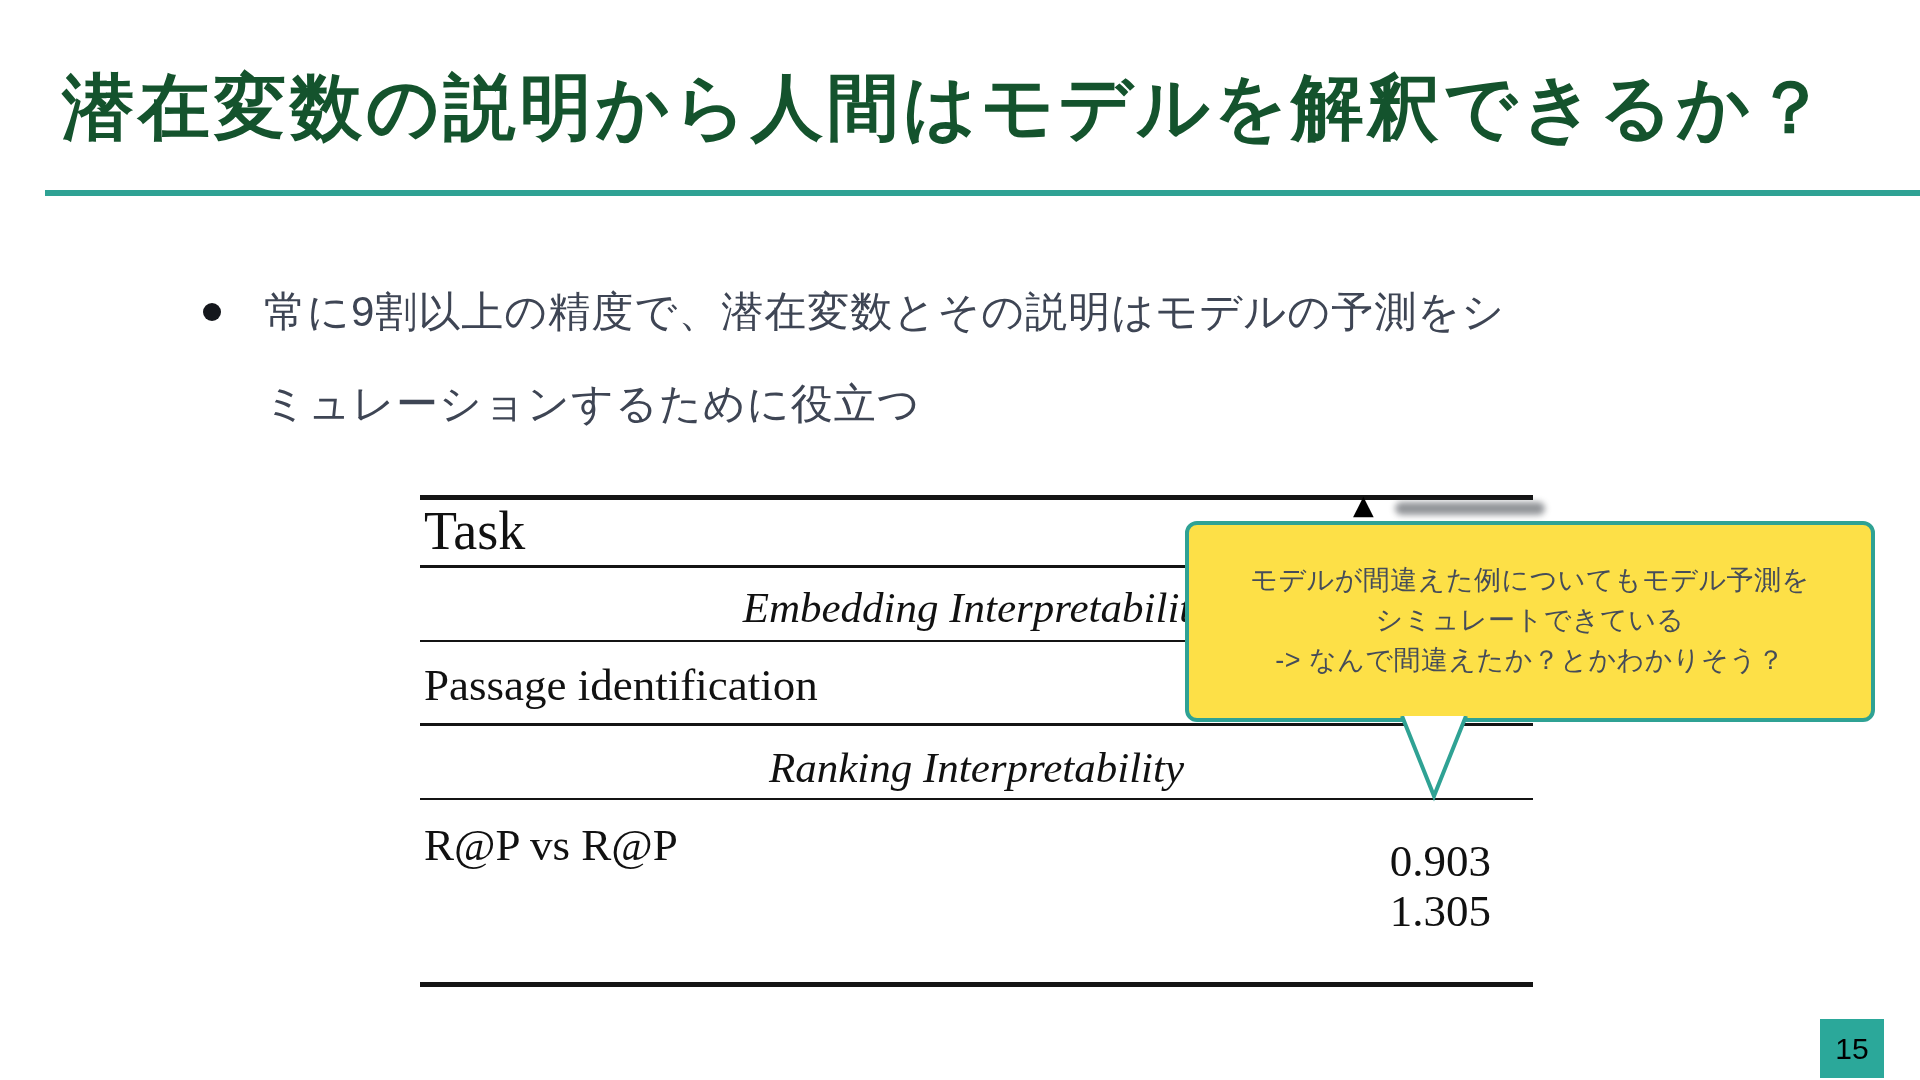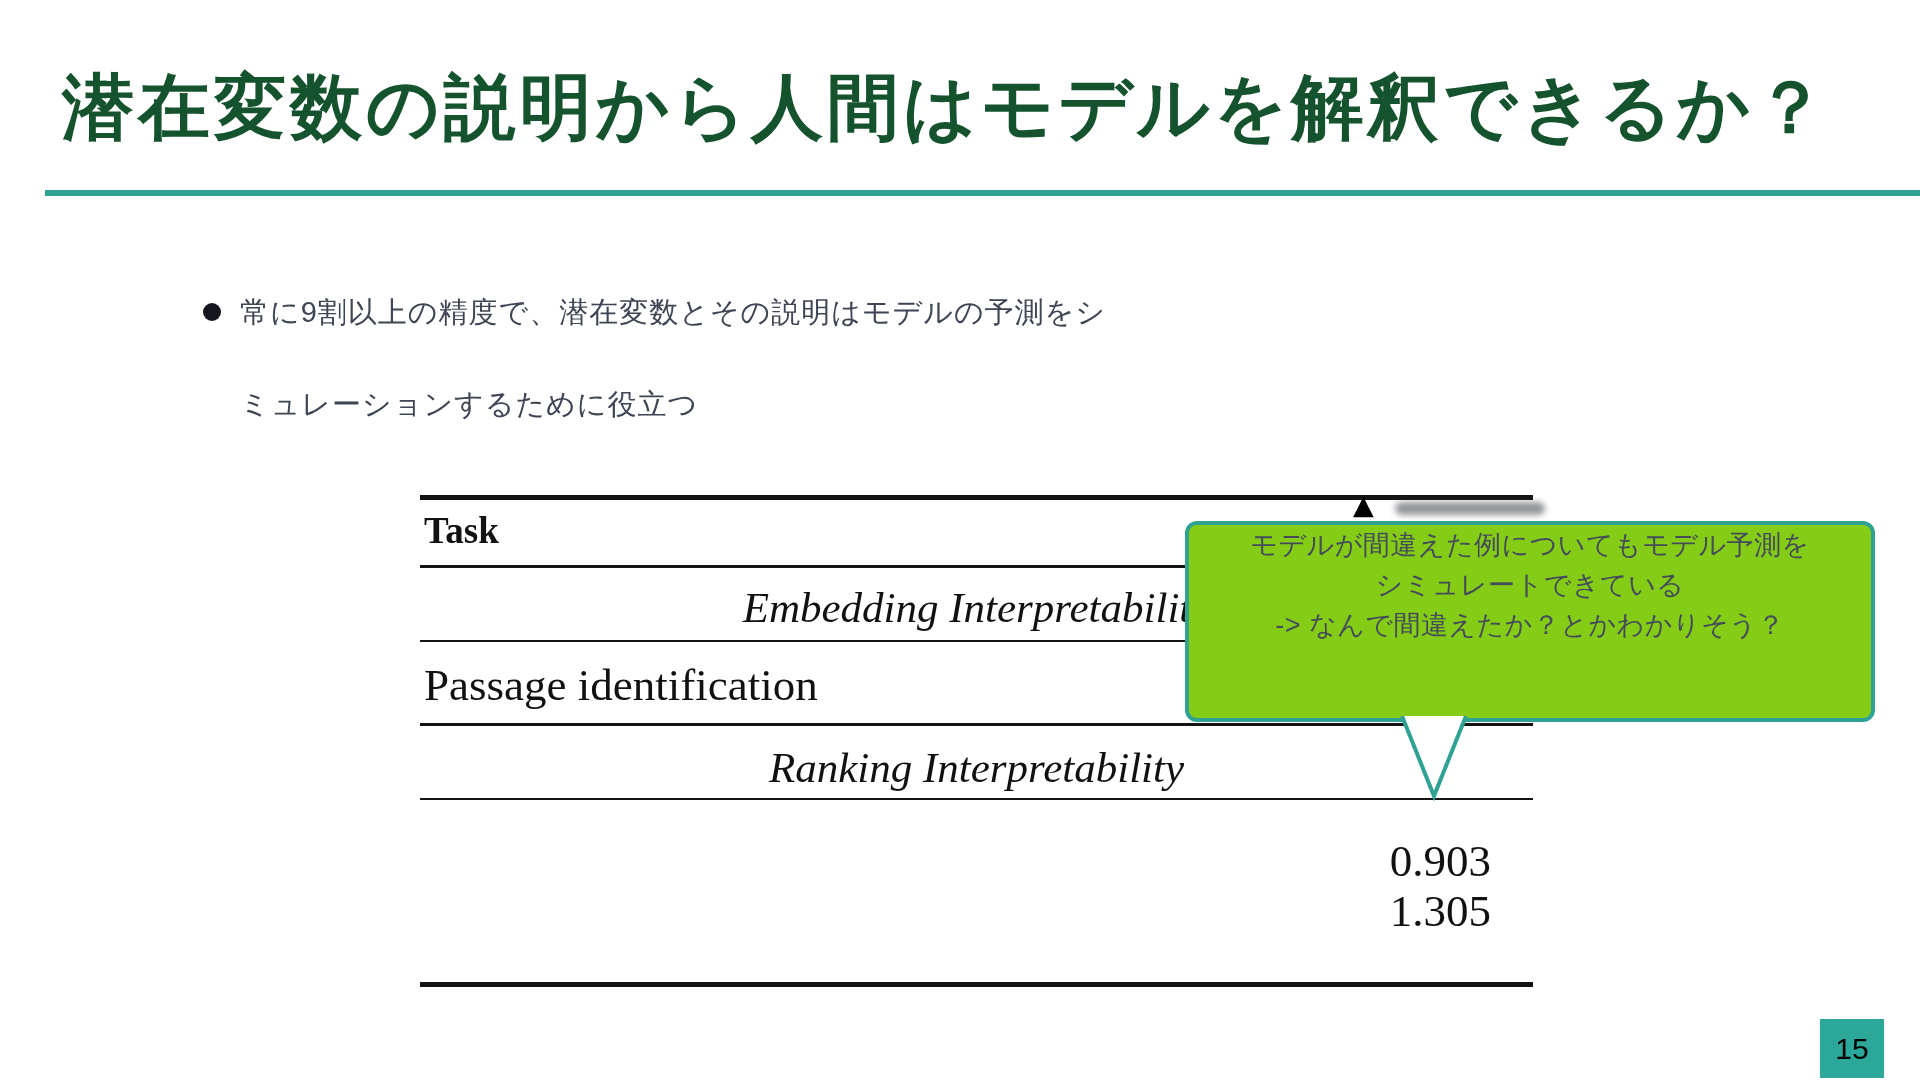--- a/index.html
+++ b/index.html
@@ -9,54 +9,54 @@
   }
   
   .title{
     position:absolute;left:62px;top:52px;margin:0;width:1820px;
     font-size:72px;line-height:110px;font-weight:900;letter-spacing:4px;color:#14532d;
   }
   .title-rule{position:absolute;left:45px;top:190px;width:1875px;height:6px;background:#2fa294;}
   
   .bullet-dot{position:absolute;left:203px;top:303px;width:18px;height:18px;border-radius:50%;background:#14171c;}
   .bullet-text{
-    position:absolute;left:240px;top:266px;width:1500px;
-    font-size:29px;line-height:92px;letter-spacing:1px;color:#3e4554;
+    position:absolute;left:264px;top:266px;width:1500px;
+    font-size:42px;line-height:92px;letter-spacing:1px;color:#3e4554;
   }
   
   .ptable{
     position:absolute;left:420px;top:490px;width:1113px;height:500px;z-index:1;
     font-family:"Liberation Serif","DejaVu Serif",serif;color:#111111;
   }
   .ptable .rule{position:absolute;left:0;width:1113px;background:#141414;}
   .r-top{top:5px;height:5px;}
   .r-mid1{top:75px;height:3px;background:#1b1b1b;}
   .r-thin1{top:150px;height:2px;background:#4a4a4a;}
   .r-mid2{top:233px;height:3px;background:#1b1b1b;}
   .r-thin2{top:308px;height:2px;background:#4a4a4a;}
   .r-bot{top:492px;height:5px;}
-  .t-task{position:absolute;left:4px;top:16px;font-size:37px;line-height:50px;font-weight:bold;}
+  .t-task{position:absolute;left:4px;top:16px;font-size:54px;line-height:50px;font-weight:normal;}
   .t-section{position:absolute;left:0;width:1113px;text-align:center;font-style:italic;font-size:43px;line-height:50px;}
   .t-sec1{top:93px;}
   .t-sec2{top:253px;}
   .t-row{position:absolute;left:4px;width:1105px;font-size:45px;line-height:50px;font-family:Liberation Serif, serif;}
   .row-passage{top:170px;}
   .row-1{top:330px;}
   .row-2{top:380px;}
   .row-3{top:429px;}
   .t-val{position:absolute;right:38px;top:0;margin-top:16px;}
   .occl-tri{position:absolute;left:933px;top:0;font-size:27px;line-height:30px;color:#000;
     font-family:"DejaVu Sans",sans-serif;}
   .occl-blur{position:absolute;left:975px;top:12px;width:150px;height:13px;background:#3a3f46;
     opacity:.55;border-radius:7px;filter:blur(3px);}
   
   .callout{
     position:absolute;left:1185px;top:521px;width:690px;height:201px;box-sizing:border-box;
-    background:#84cc16;border:4px solid #2fa294;border-radius:12px;z-index:3;
-    text-align:center;
+    background:#fde047;border:4px solid #2fa294;border-radius:12px;z-index:3;
+    text-align:center;padding-top:35px;
     font-size:27px;line-height:40px;letter-spacing:0.5px;color:#454c59;
   }
   .callout-tail{position:absolute;left:1400px;top:716px;z-index:4;}
   
   .page-badge{
     position:absolute;left:1820px;top:1019px;width:64px;height:59px;background:#2ba89a;
     display:flex;align-items:center;justify-content:center;
     color:#000000;font-size:30px;
   }
 </style>
@@ -86,20 +86,21 @@
 
     <div class="t-row row-passage">
       <span>Passage identification</span>
     </div>
     <div class="rule r-mid2"></div>
 
     <div class="t-section t-sec2">Ranking Interpretability</div>
     <div class="rule r-thin2"></div>
 
     <div class="t-row row-1">
+      <span>R@P vs R@P</span>
       <span class="t-val">0.903</span>
     </div>
     <div class="t-row row-2">
       <span class="t-val">1.305</span>
     </div>
 
     <div class="rule r-bot"></div>
   </div>
 
   <div class="callout">

